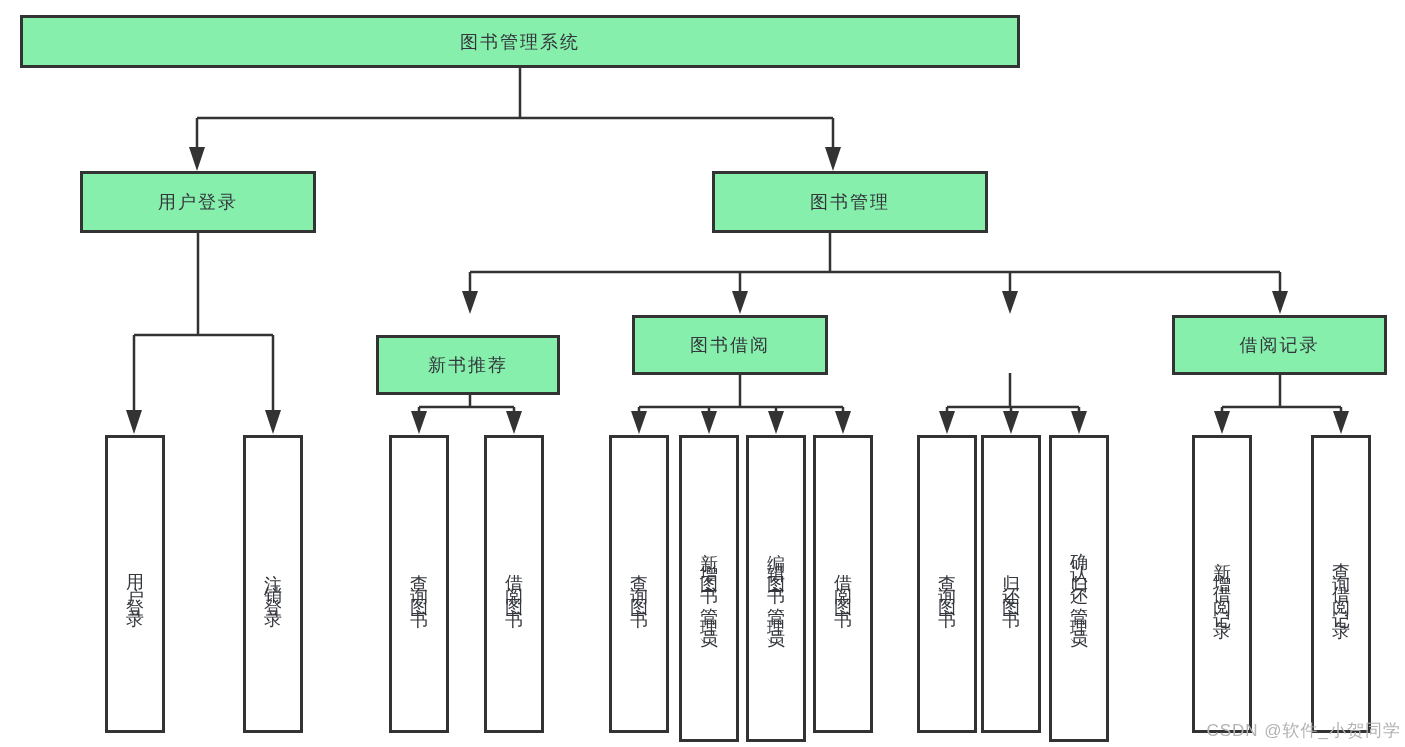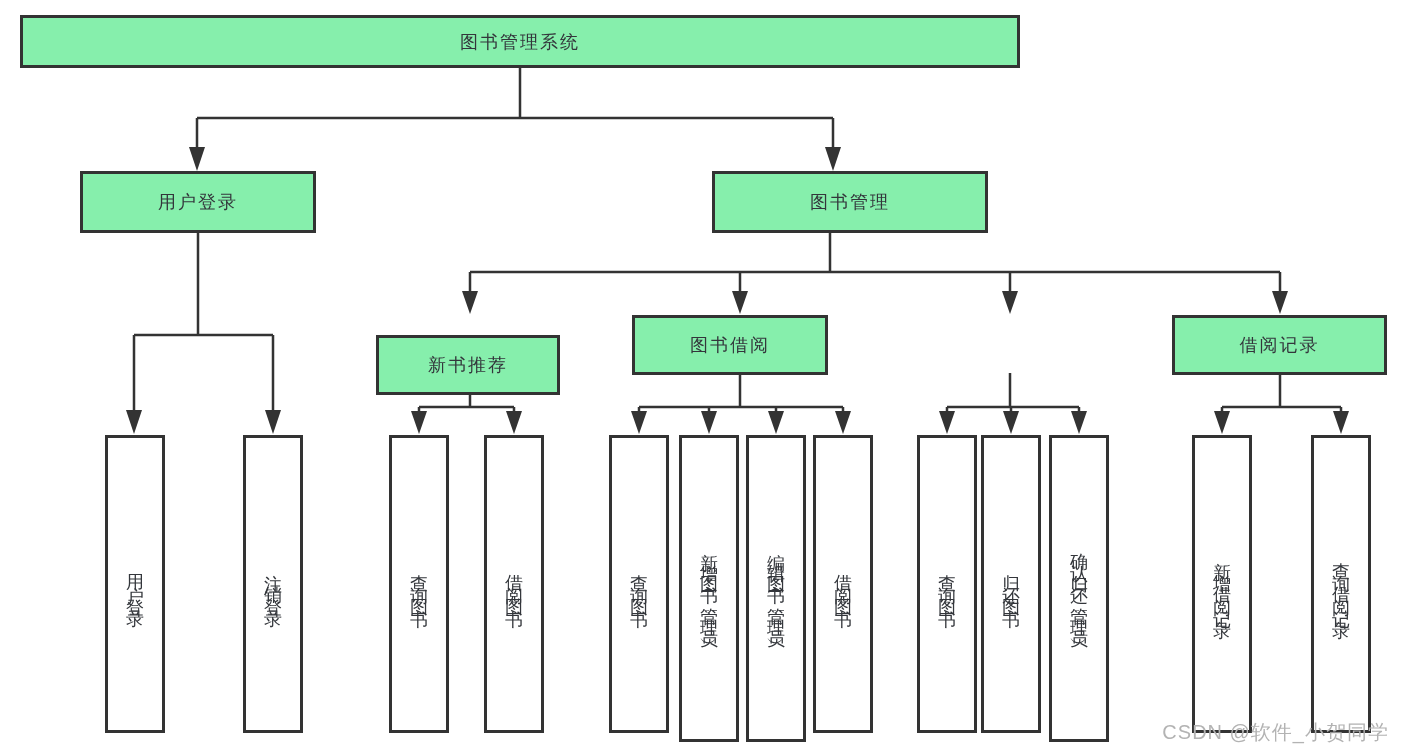--- a/index.html
+++ b/index.html
@@ -31,22 +31,22 @@
   .leaf span{
     writing-mode:vertical-rl;
     text-orientation:mixed;
     font-size:18px;
     letter-spacing:12px;
     white-space:nowrap;
   }
   .leaf.long span{letter-spacing:11px;}
   #watermark{
     position:absolute;
-    right:16px;top:719px;
-    font-size:20px;
+    right:4px;top:719px;
+    font-size:17px;
     color:var(--wm,#b3b3b3);
     letter-spacing:1px;
     z-index:5;
   }
 </style>
 </head>
 <body>
 
 <div id="canvas">
 

